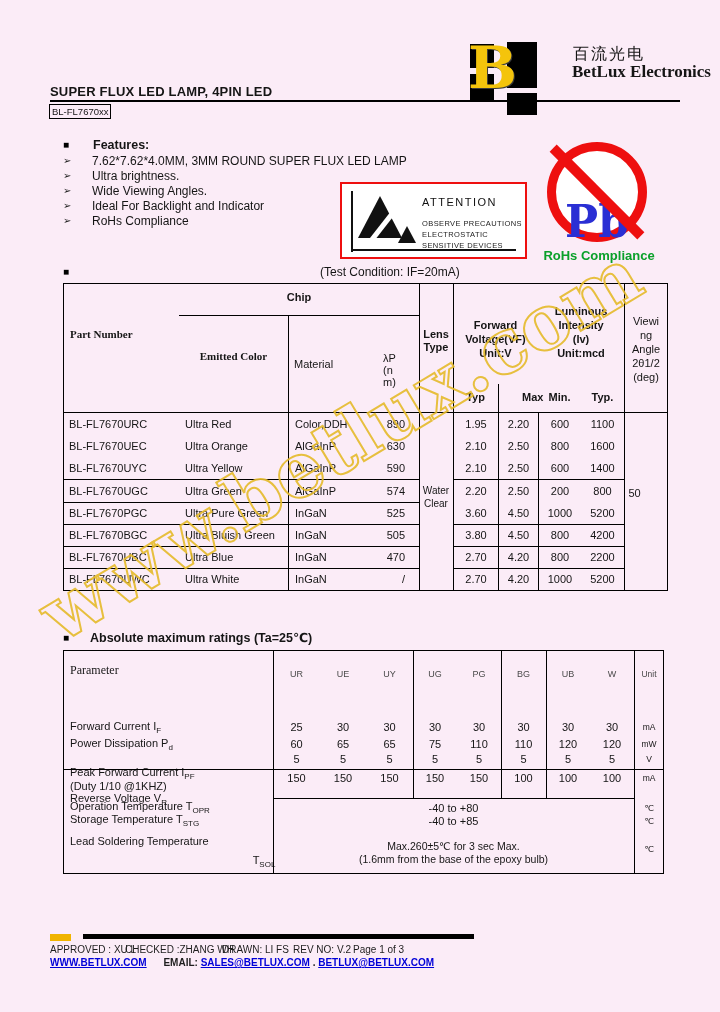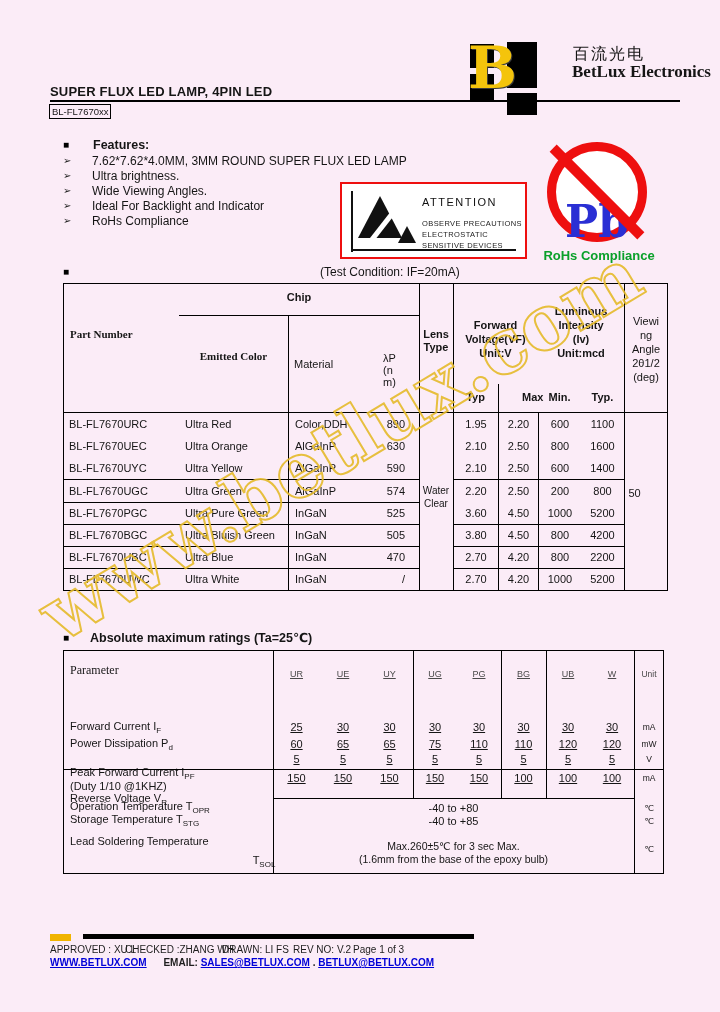--- a/index.html
+++ b/index.html
@@ -91,21 +91,21 @@
   .sV > .v { border-top:1px solid #000; }
   .lensval { position:absolute; left:355px; top:200px; width:34px; text-align:center;
              font-size:10px; line-height:13px; }
   .viewval { position:absolute; left:560px; top:203px; width:21px; text-align:center; font-size:11px; }
 
   
   .t2 { position:absolute; left:63px; top:650px; width:601px; height:224px;
         border:1px solid #000; font-size:11px; }
   .t2h { position:absolute; left:209px; top:18px; width:361px; display:flex;
          text-align:center; font-size:9px; color:#4a4a4a; }
-  .t2h span, .vr span { display:block;text-decoration:underline; }
+  .t2h span, .vr span { display:block; }
   .w1{width:47px}.w2{width:46px}.w3{width:47px}.w4{width:44px}.w5{width:44px}
   .w6{width:45px}.w7{width:44px}.w8{width:44px}
   .unit-h { position:absolute; left:570px; top:18px; width:30px; text-align:center;
             font-size:8.5px; color:#4a4a4a; }
   .pm { position:absolute; left:6px; top:12px; font-size:12px;
         font-family:"Liberation Serif","DejaVu Serif",serif; }
   .pl { position:absolute; left:6px; font-size:11px; white-space:nowrap; }
   .pl .sub, .sub { font-size:8px; vertical-align:sub; }
   .vr { position:absolute; left:209px; width:361px; display:flex; text-align:center; }
   .mv { position:absolute; left:209px; width:361px; text-align:center; }

